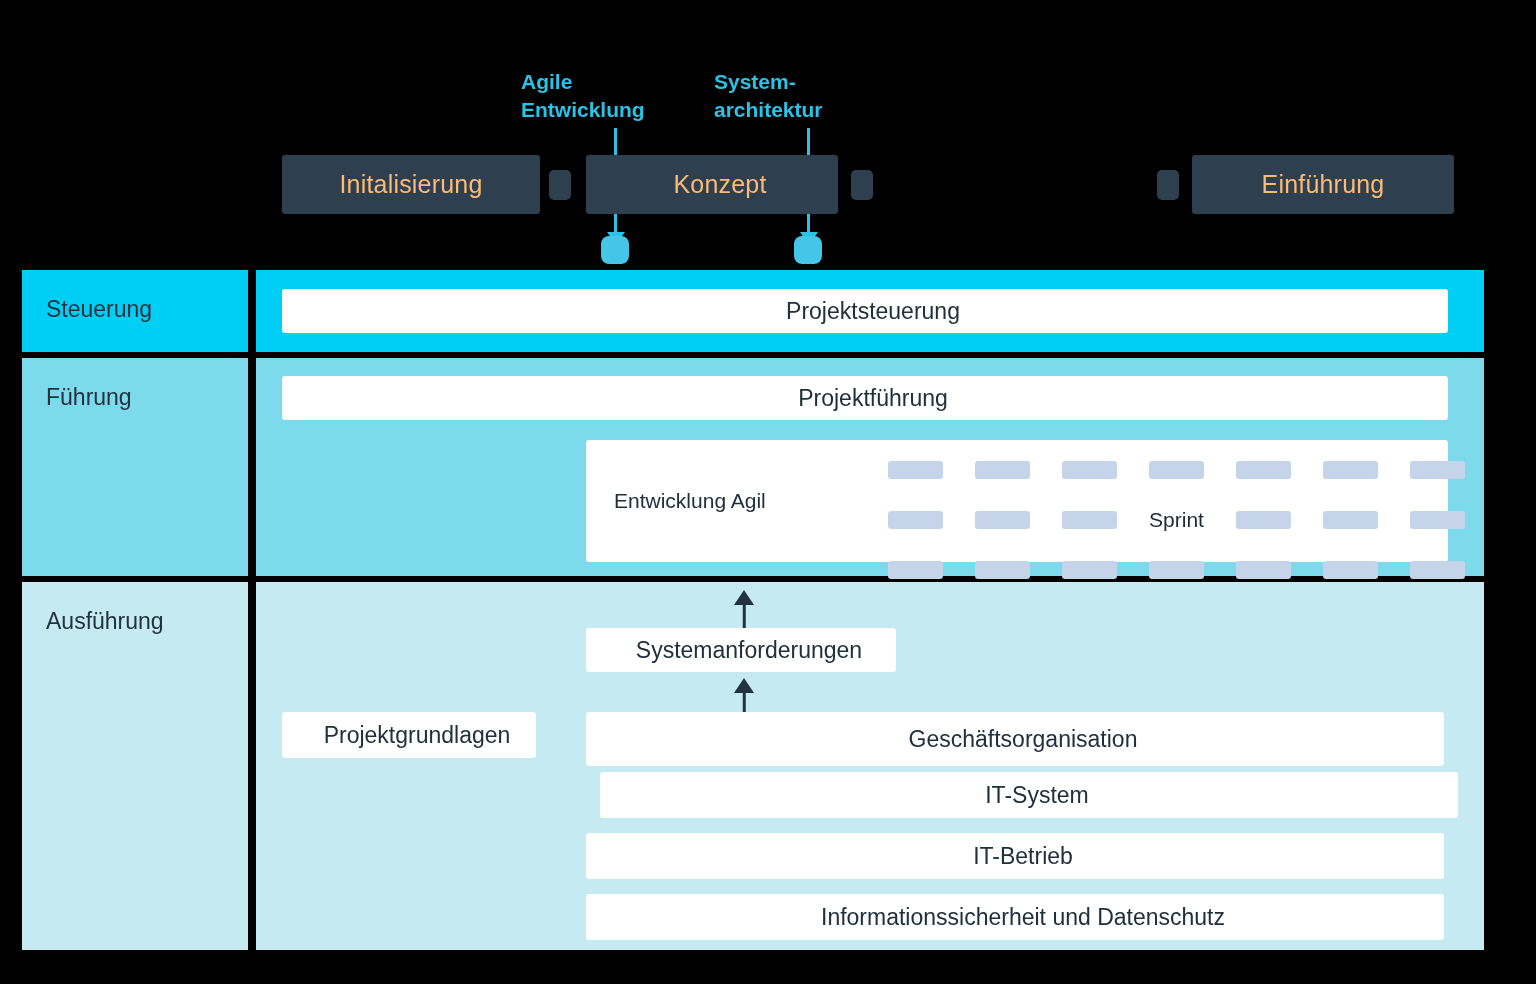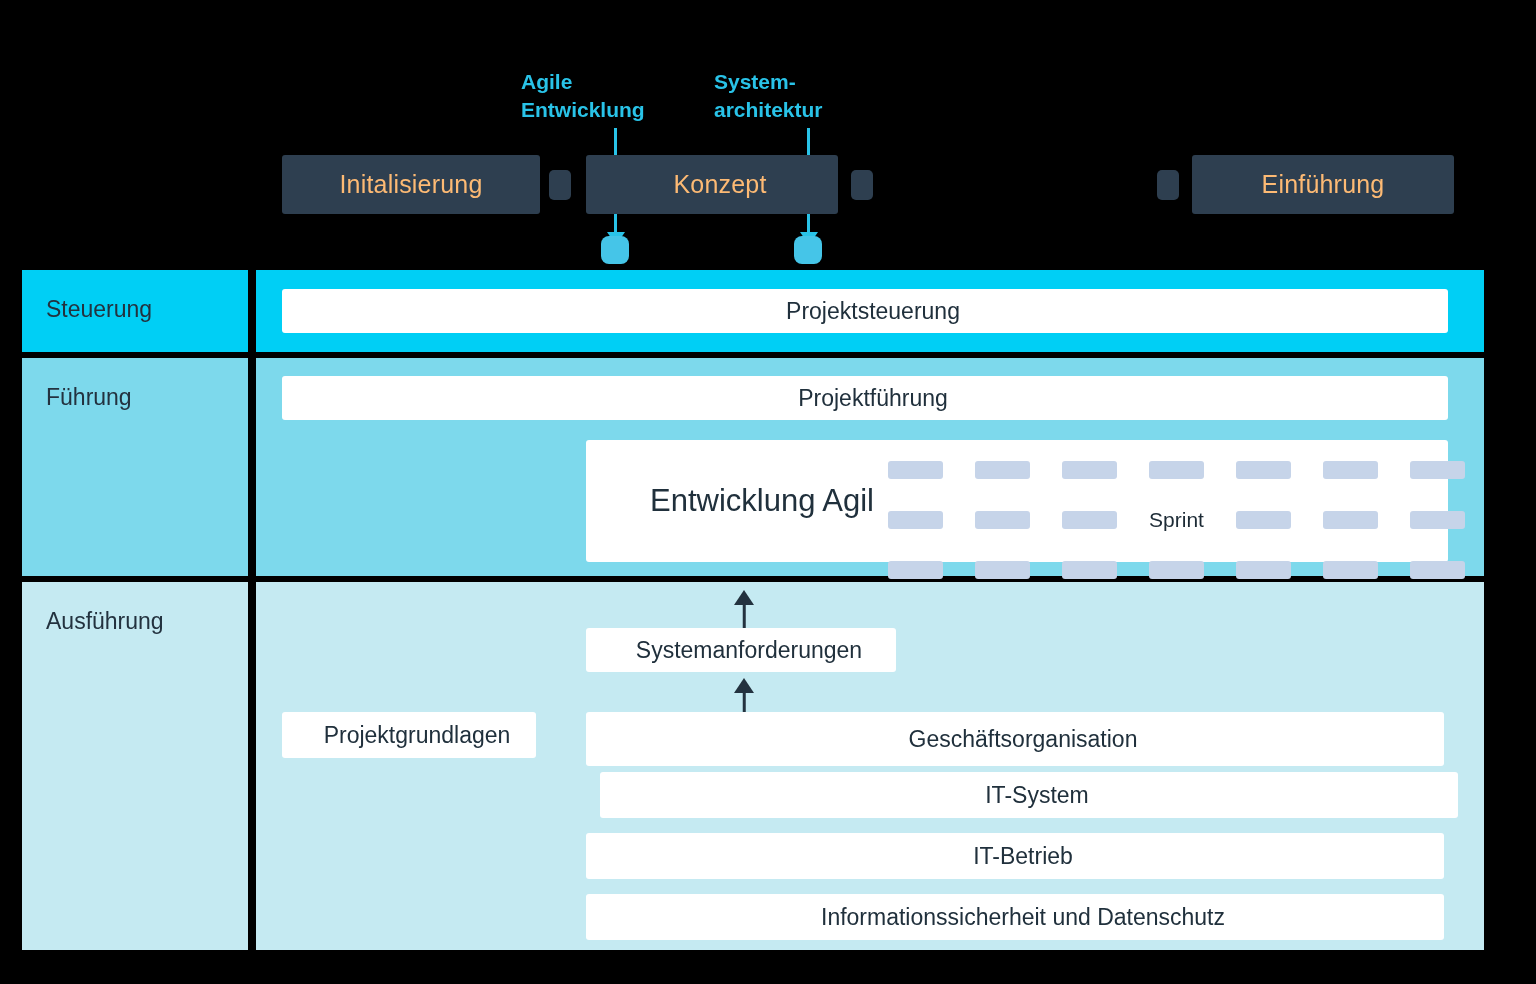--- a/index.html
+++ b/index.html
@@ -88,24 +88,23 @@
   
   .agil-card {
     position: absolute;
     background: #ffffff;
     border-radius: 3px;
   }
   .agil-title {
     position: absolute;
     left: 28px; top: 50%;
     transform: translateY(-50%);
-    font-size: 31px;
+    font-size: 21px;
     color: #20303c;
     white-space: nowrap;
-    margin-left: 36px;
   }
   .sprint-grid {
     position: absolute;
     display: grid;
     grid-template-columns: repeat(7, 55px);
     grid-template-rows: repeat(3, 18px);
     column-gap: 14px;
     row-gap: 17px;
     gap: 32px;
   }

